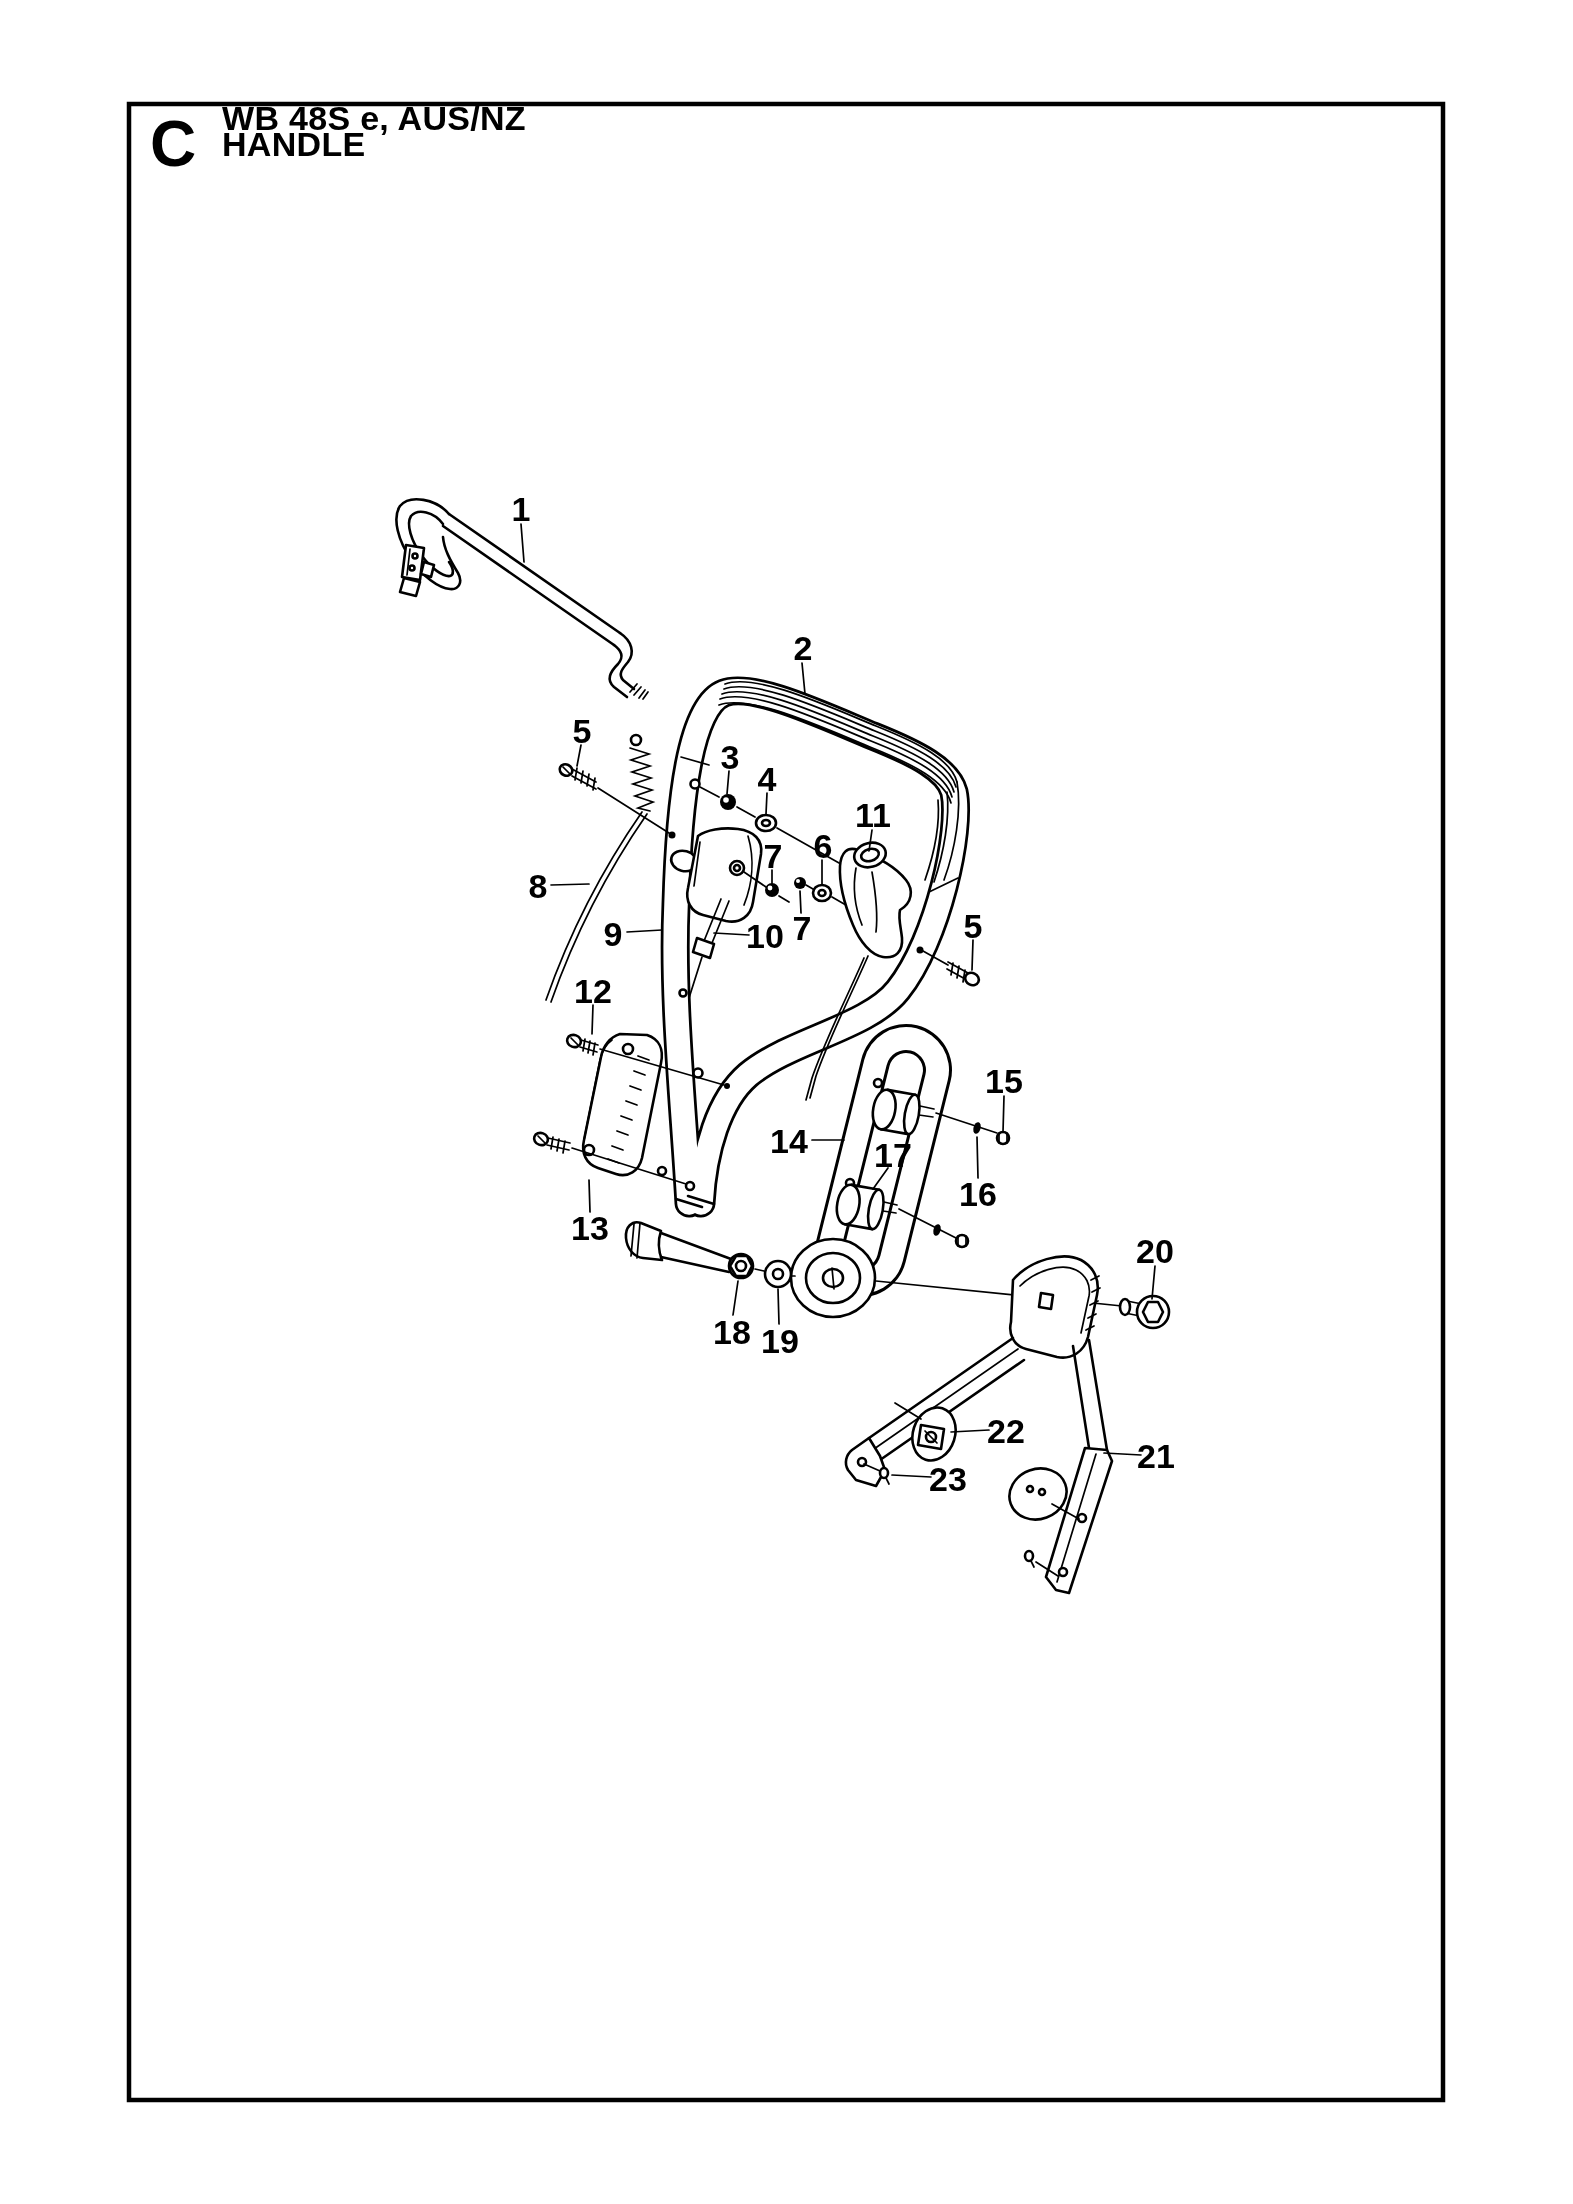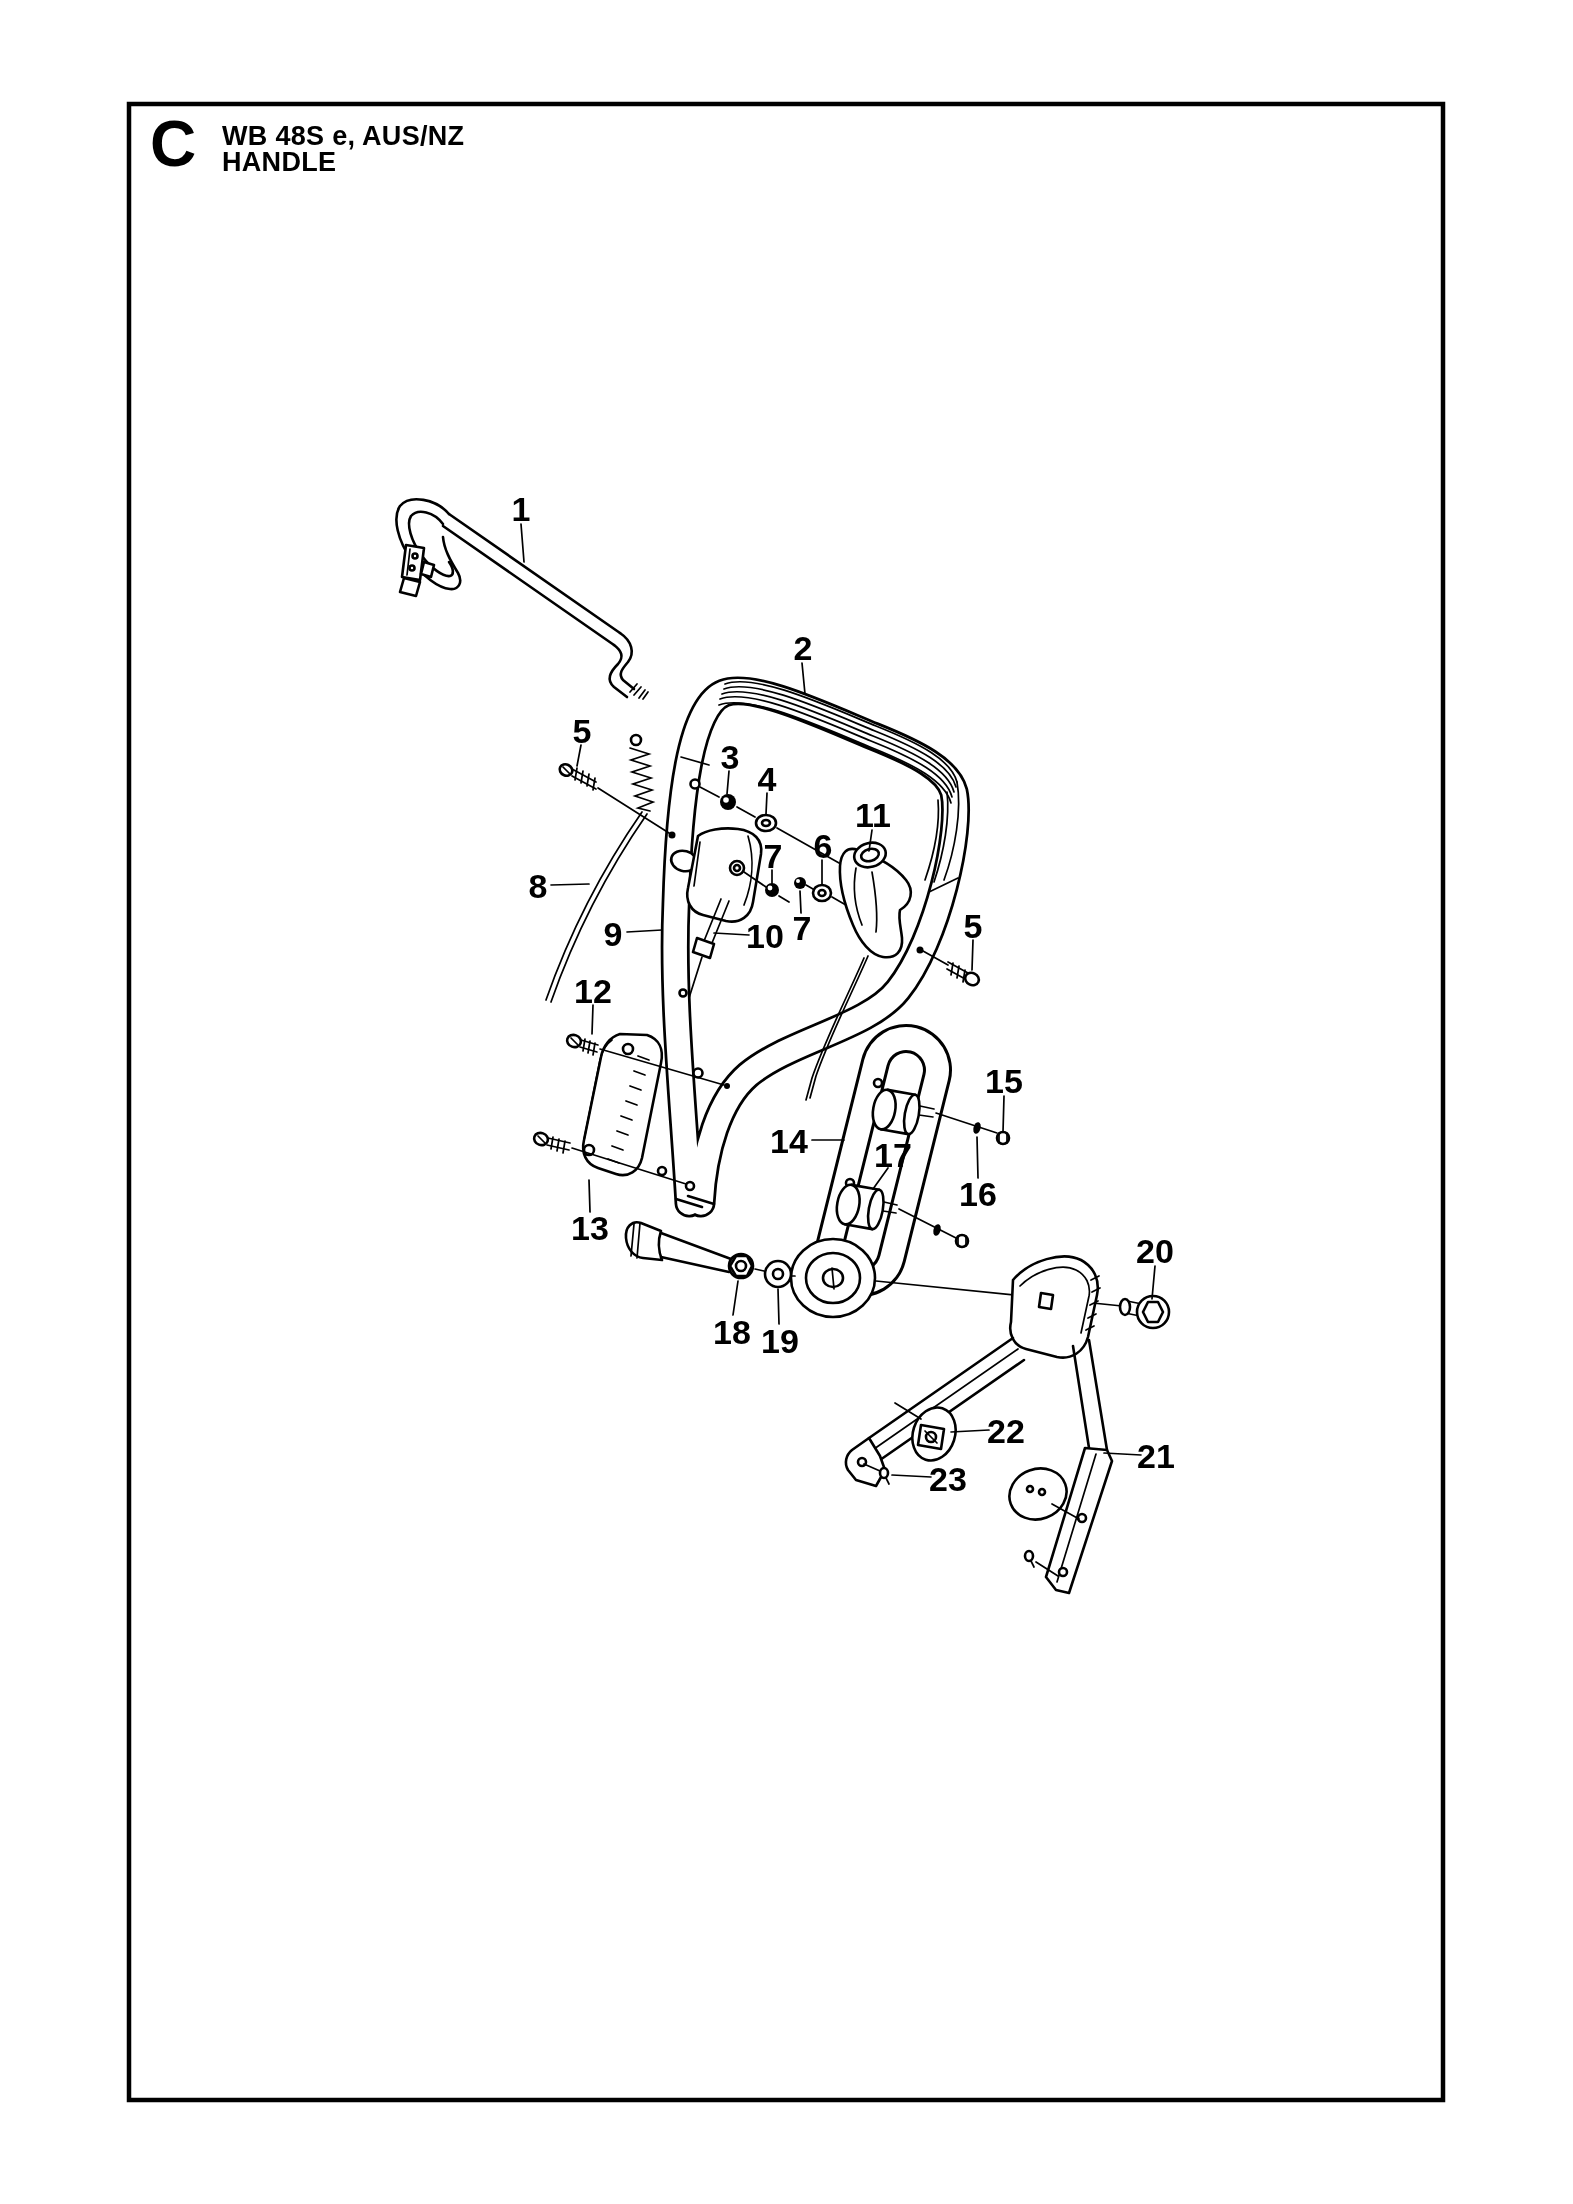--- a/index.html
+++ b/index.html
@@ -1,20 +1,20 @@
 <!DOCTYPE html>
 <html><head>
 <meta charset="utf-8">
 <style>
   html,body{margin:0;padding:0;background:#ffffff;}
   .page{position:relative;width:1573px;height:2204px;background:#fff;
         font-family:"Liberation Sans",sans-serif;color:#000;overflow:hidden;}
   .page svg{position:absolute;left:0;top:0;}
   .hdr-letter{position:absolute;left:150px;top:112px;font-size:64px;font-weight:bold;line-height:1;}
-  .hdr-title{position:absolute;left:222px;top:123px;font-size:27px;font-weight:bold;line-height:26px;
+  .hdr-title{position:absolute;left:222px;top:105px;font-size:34px;font-weight:bold;line-height:26px;
              letter-spacing:.3px;white-space:nowrap;}
   
   .o  {fill:none;stroke:#000;stroke-width:2.6;stroke-linejoin:round;stroke-linecap:round;}
   .ow {fill:#fff;stroke:#000;stroke-width:2.6;stroke-linejoin:round;stroke-linecap:round;}
   .t  {fill:none;stroke:#000;stroke-width:1.7;stroke-linecap:round;}
   .ldr{fill:none;stroke:#000;stroke-width:1.7;stroke-linecap:round;}
   .blk{fill:#000;stroke:none;}
   .tube-b{fill:none;stroke:#000;stroke-width:29;stroke-linecap:round;stroke-linejoin:round;}
   .tube-w{fill:none;stroke:#fff;stroke-width:23.5;stroke-linecap:round;stroke-linejoin:round;}
   .loop-b1{fill:none;stroke:#000;stroke-width:92;stroke-linecap:round;}

